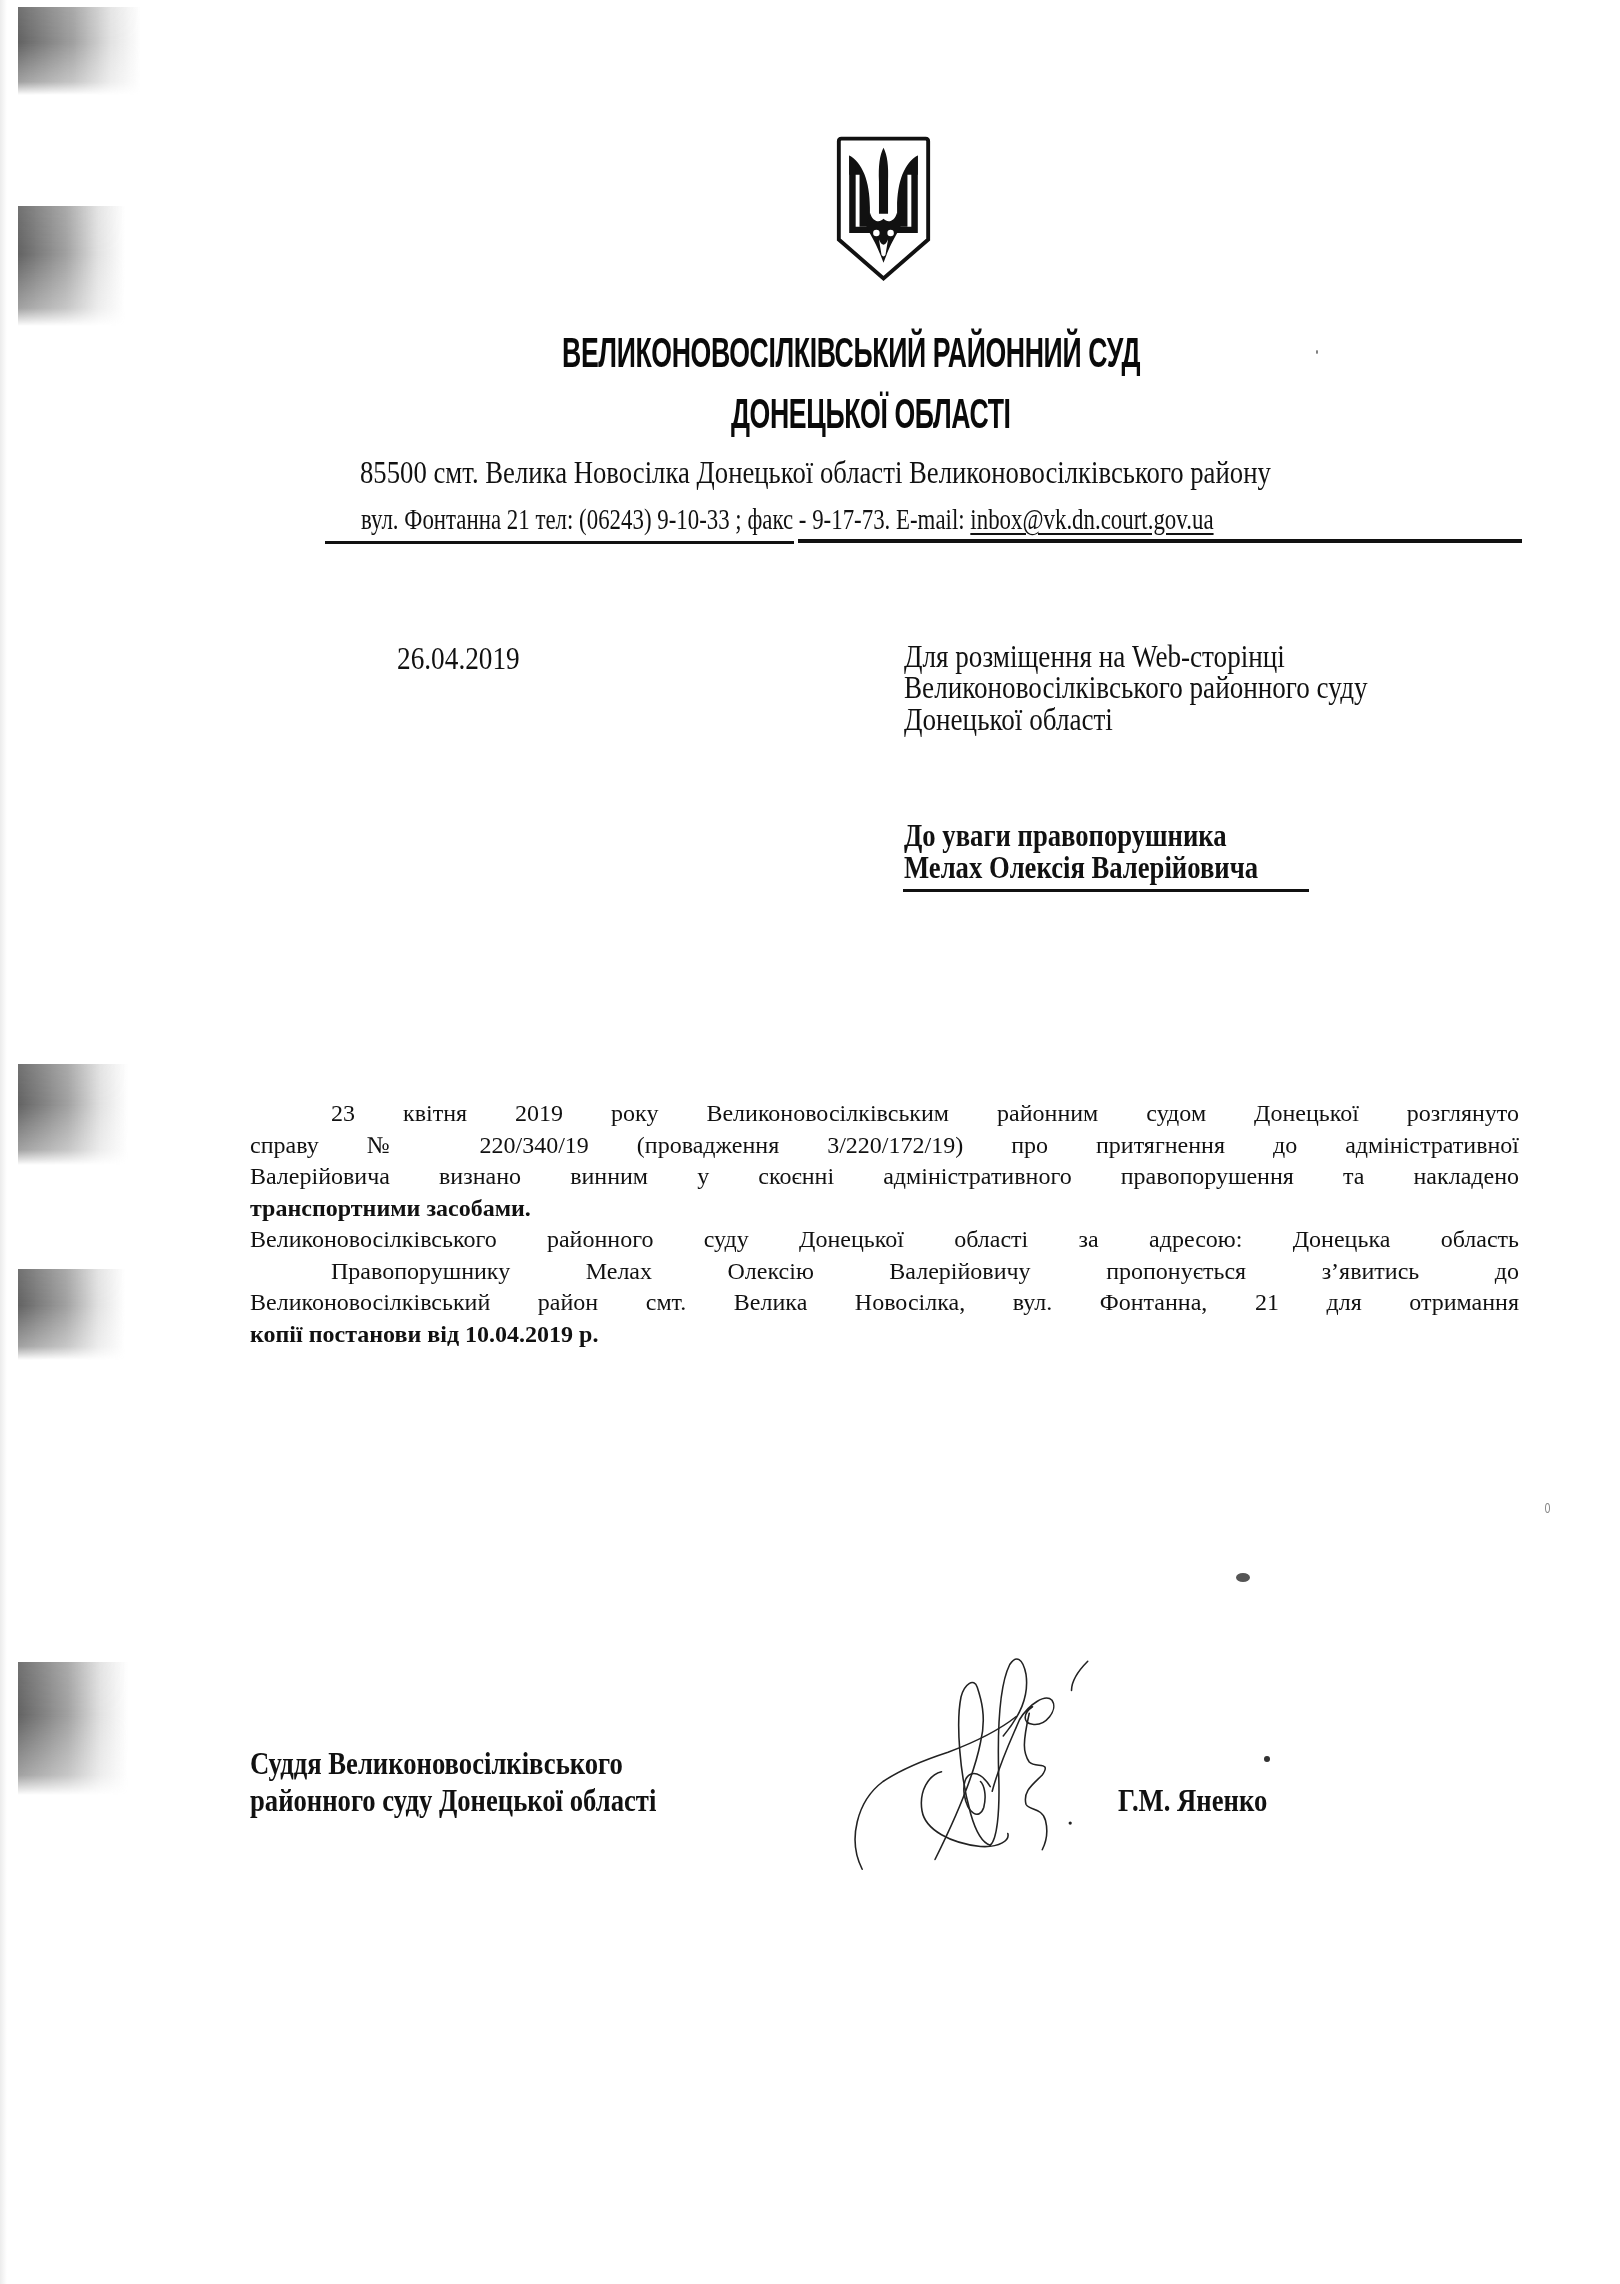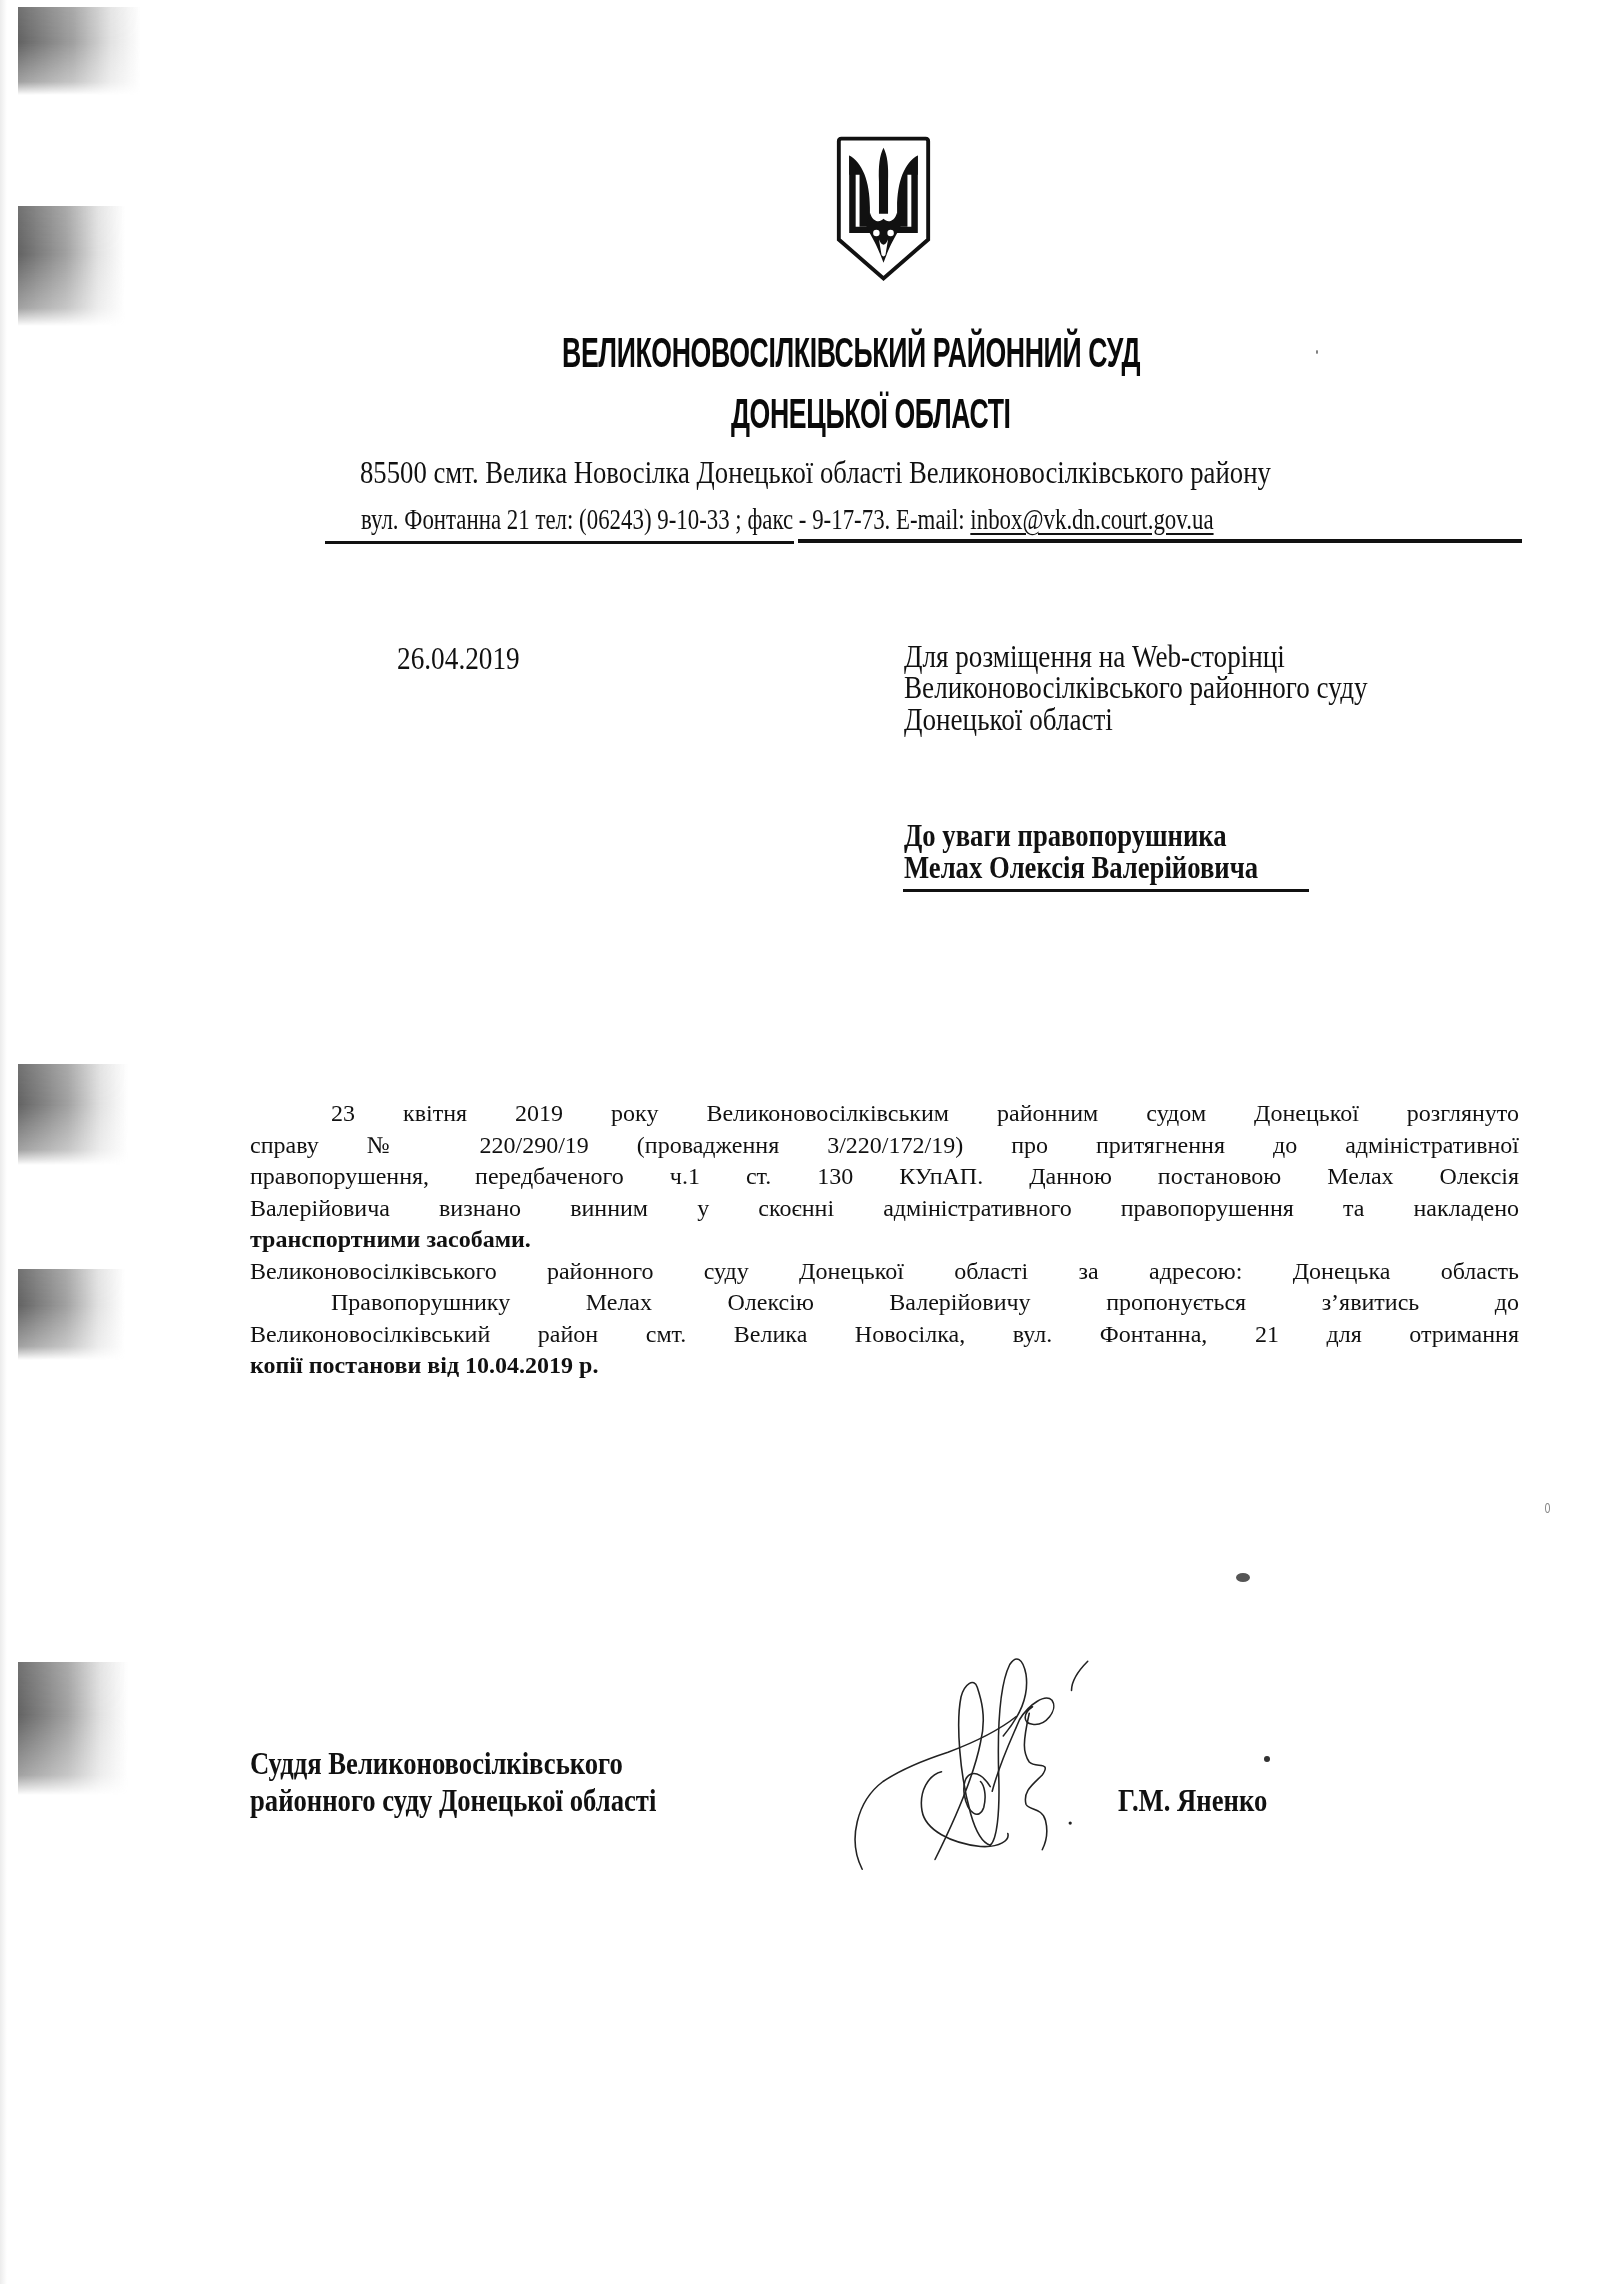--- a/index.html
+++ b/index.html
@@ -142,22 +142,21 @@
   <div id="placement-1" class="abs body-font placement-line">Для розміщення на Web-сторінці</div>
   <div id="placement-2" class="abs body-font placement-line">Великоновосілківського районного суду</div>
   <div id="placement-3" class="abs body-font placement-line">Донецької області</div>
 
   <div id="attention-1" class="abs body-font attention">До уваги правопорушника</div>
   <div id="attention-2" class="abs body-font attention">Мелах Олексія Валерійовича</div>
   <div id="attention-underline" class="abs"></div>
 
   <div id="body-text">
     <span class="line indent">23 квітня 2019 року Великоновосілківським районним судом Донецької розглянуто</span>
-    <span class="line">справу № 220/290/19 (провадження 3/220/172/19) про притягнення до адміністративної</span>
-    <span class="line">правопорушення, передбаченого ч.1 ст. 130 КУпАП. Данною постановою Мелах Олексія</span>
+    <span class="line">справу № 220/340/19 (провадження 3/220/172/19) про притягнення до адміністративної</span>
     <span class="line">Валерійовича визнано винним у скоєнні адміністративного правопорушення та накладено</span>
     <span class="line last">транспортними засобами.</span>
     <span class="line">Великоновосілківського районного суду Донецької області за адресою: Донецька область</span>
     <span class="line indent">Правопорушнику Мелах Олексію Валерійовичу пропонується з’явитись до</span>
     <span class="line">Великоновосілківський район смт. Велика Новосілка, вул. Фонтанна, 21 для отримання</span>
     <span class="line last">копії постанови від 10.04.2019 р.</span>
   </div>
 
   <div id="sig-caption-1" class="abs sig-caption">Суддя Великоновосілківського</div>
   <div id="sig-caption-2" class="abs sig-caption">районного суду Донецької області</div>

